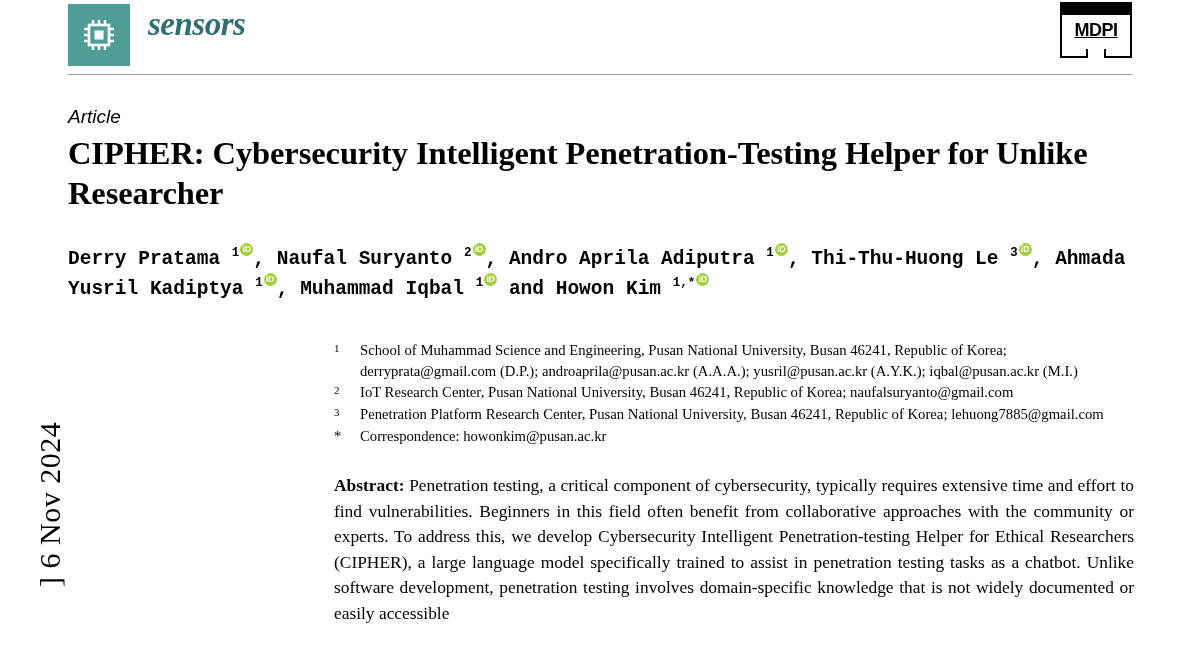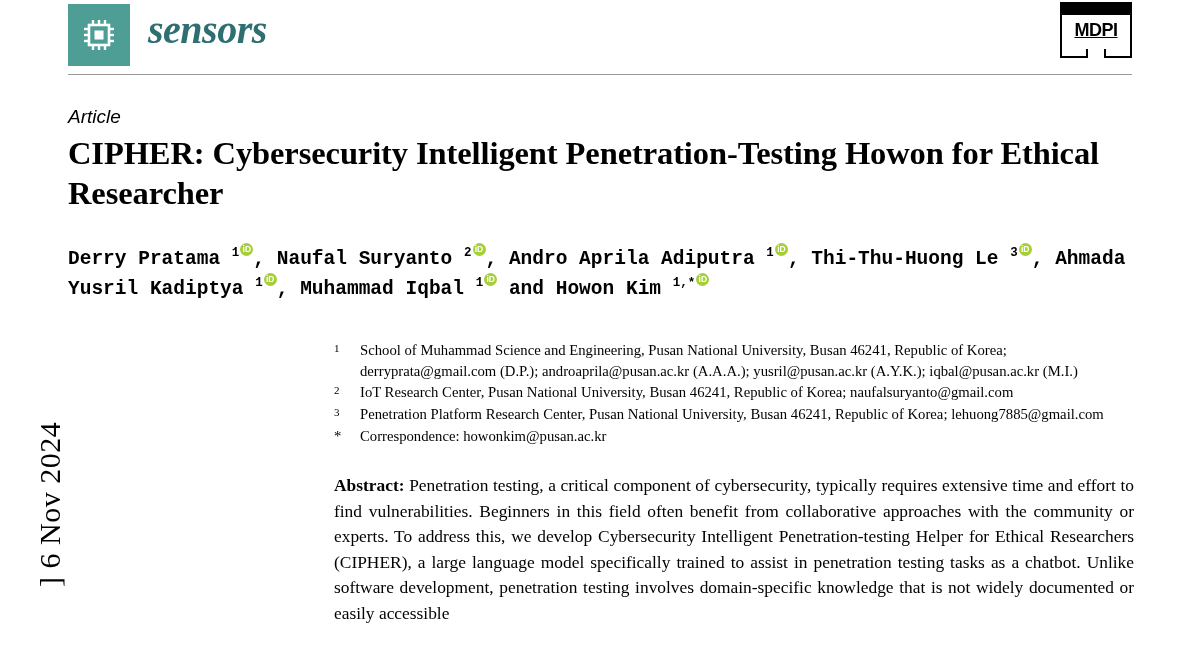--- a/index.html
+++ b/index.html
@@ -59,21 +59,21 @@
     justify-content: center;
   }
   .logo-mark svg { display:block; }
   .journal-name {
     position: absolute;
     left: 80px;
     top: 6px;
     font-family: "Liberation Serif", serif;
     font-style: italic;
     font-weight: bold;
-    font-size: 40px;
+    font-size: 33px;
     color: #2f6f72;
     letter-spacing: -0.5px;
   }
   .mdpi-logo {
     position: absolute;
     right: 0px;
     top: 2px;
     width: 72px;
     height: 56px;
     border: 2.5px solid #000;
@@ -238,21 +238,21 @@
     <div class="bar"></div>
     <div class="txt">MDPI</div>
     <div class="notch"></div>
   </div>
 </div>
 
 <div class="doc">
 
   <div class="article-type">Article</div>
 
-  <h1 class="title">CIPHER: Cybersecurity Intelligent Penetration-Testing Howon for Ethical Researcher</h1>
+  <h1 class="title">CIPHER: Cybersecurity Intelligent Penetration-Testing Helper for Unlike Researcher</h1>
 
   <div class="authors" id="author-list"><span>Derry Pratama </span><span class="sup">1</span><span class="orcid"></span><span>, </span><span>Naufal Suryanto </span><span class="sup">2</span><span class="orcid"></span><span>, </span><span>Andro Aprila Adiputra </span><span class="sup">1</span><span class="orcid"></span><span>, </span><span>Thi-Thu-Huong Le </span><span class="sup">3</span><span class="orcid"></span><span>, </span><span>Ahmada Yusril Kadiptya </span><span class="sup">1</span><span class="orcid"></span><span>, </span><span>Muhammad Iqbal </span><span class="sup">1</span><span class="orcid"></span><span> and </span><span>Howon Kim </span><span class="sup">1,*</span><span class="orcid"></span></div>
 
   <div class="affils" id="affiliation-list">
       <div class="affil-row">
         <div class="affil-mark">1</div>
         <div class="affil-text">School of Muhammad Science and Engineering, Pusan National University, Busan 46241, Republic of Korea; derryprata@gmail.com (D.P.); androaprila@pusan.ac.kr (A.A.A.); yusril@pusan.ac.kr (A.Y.K.); iqbal@pusan.ac.kr (M.I.)</div>
       </div>
       <div class="affil-row">
         <div class="affil-mark">2</div>

